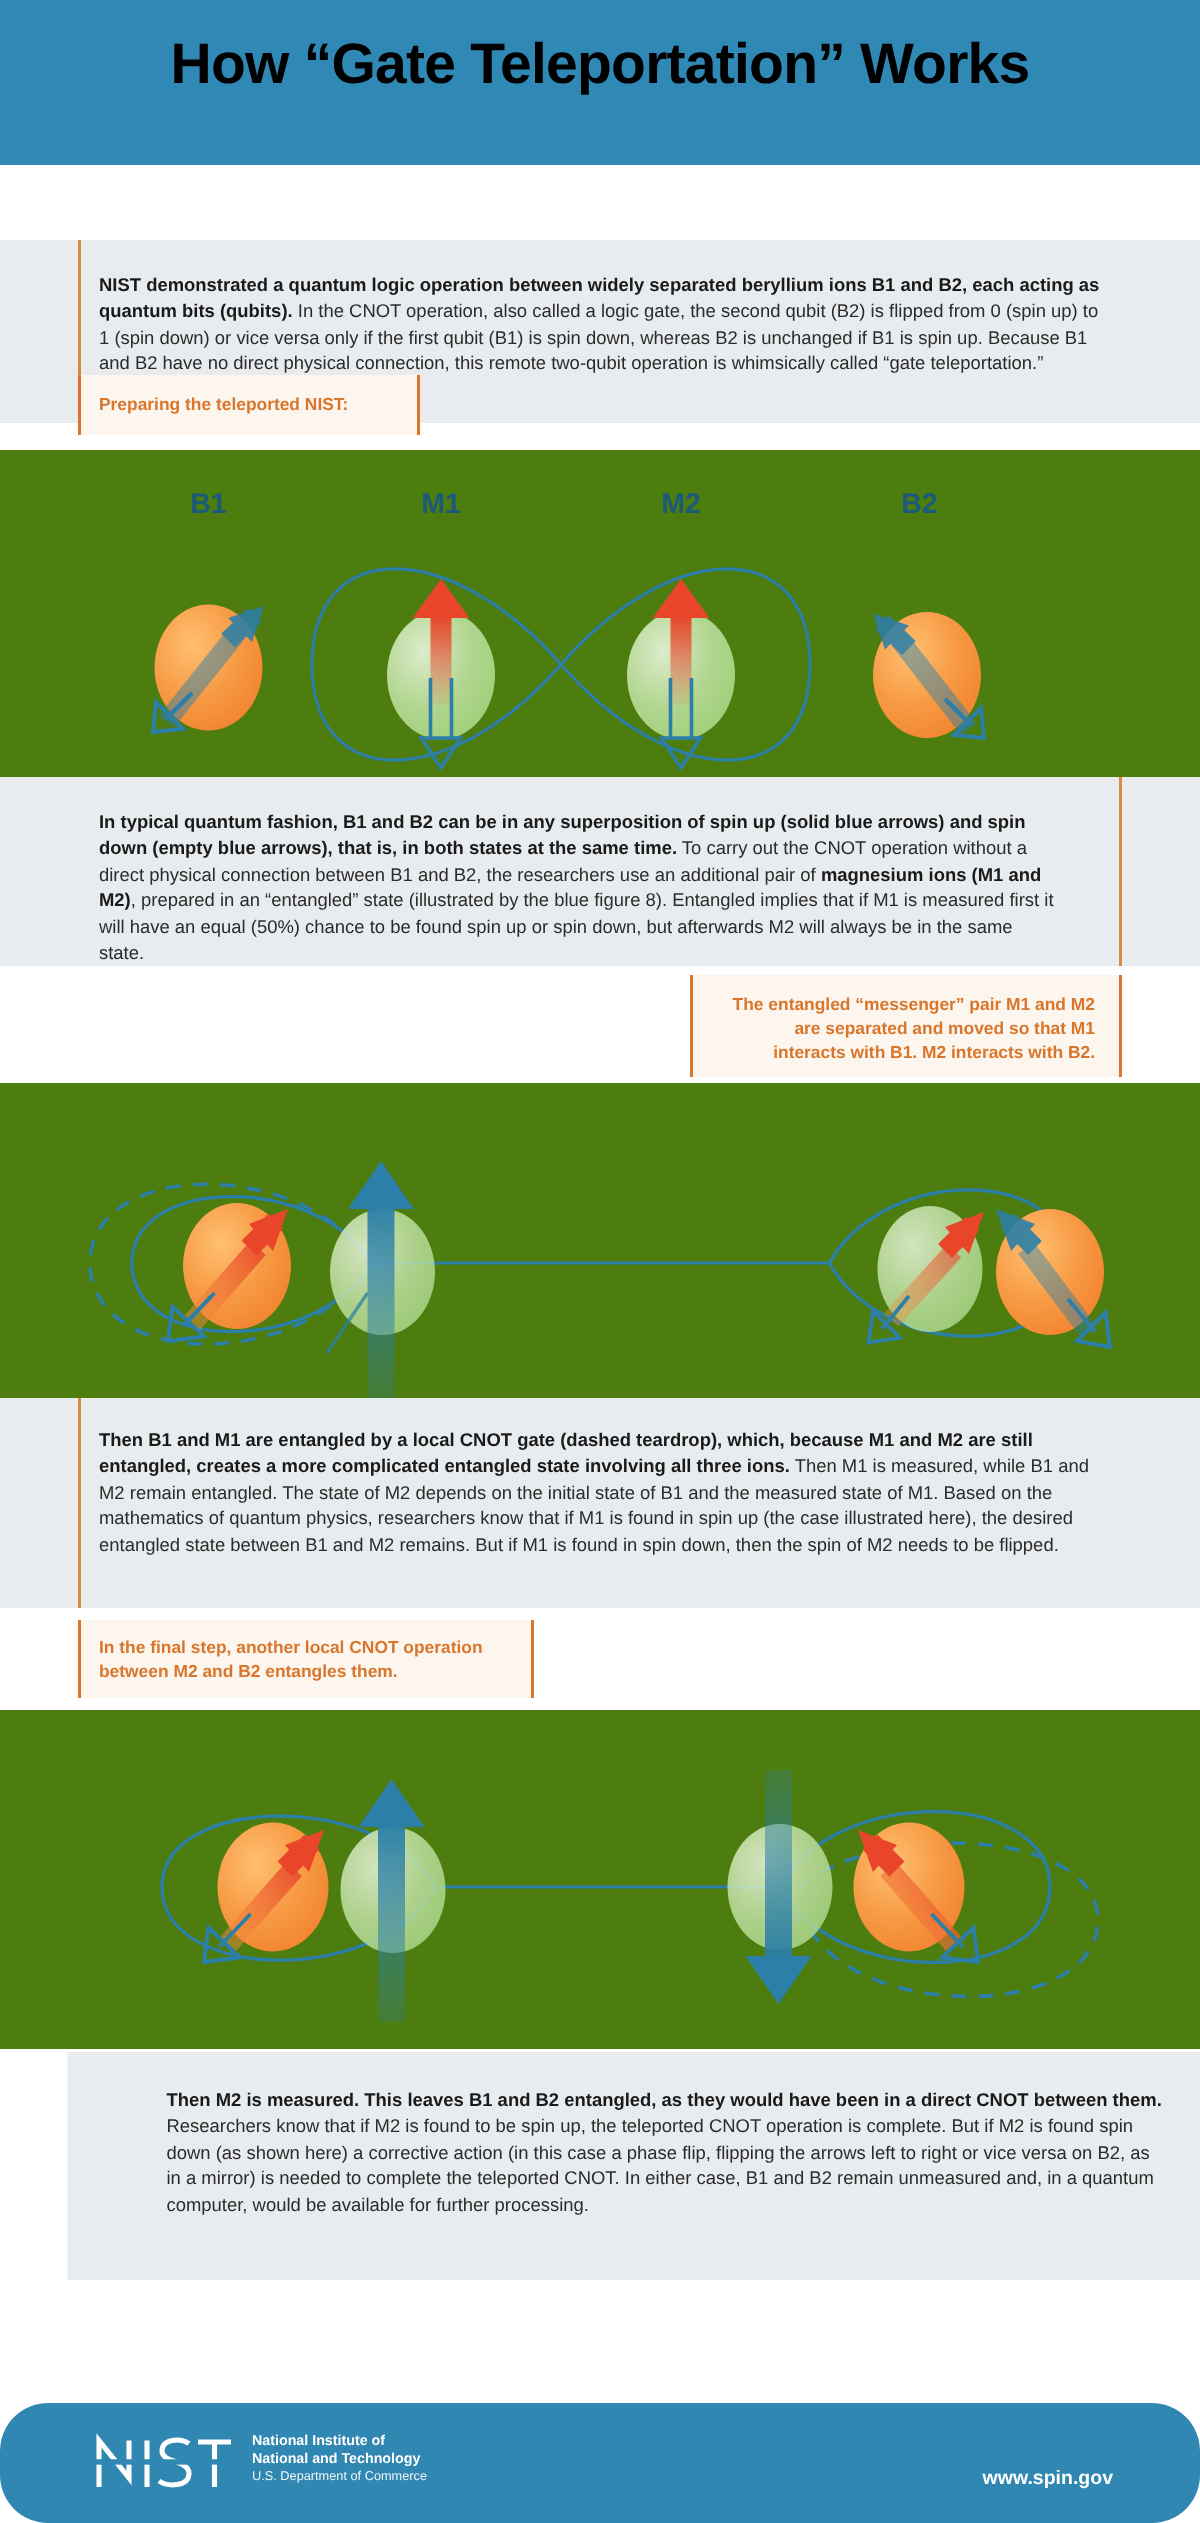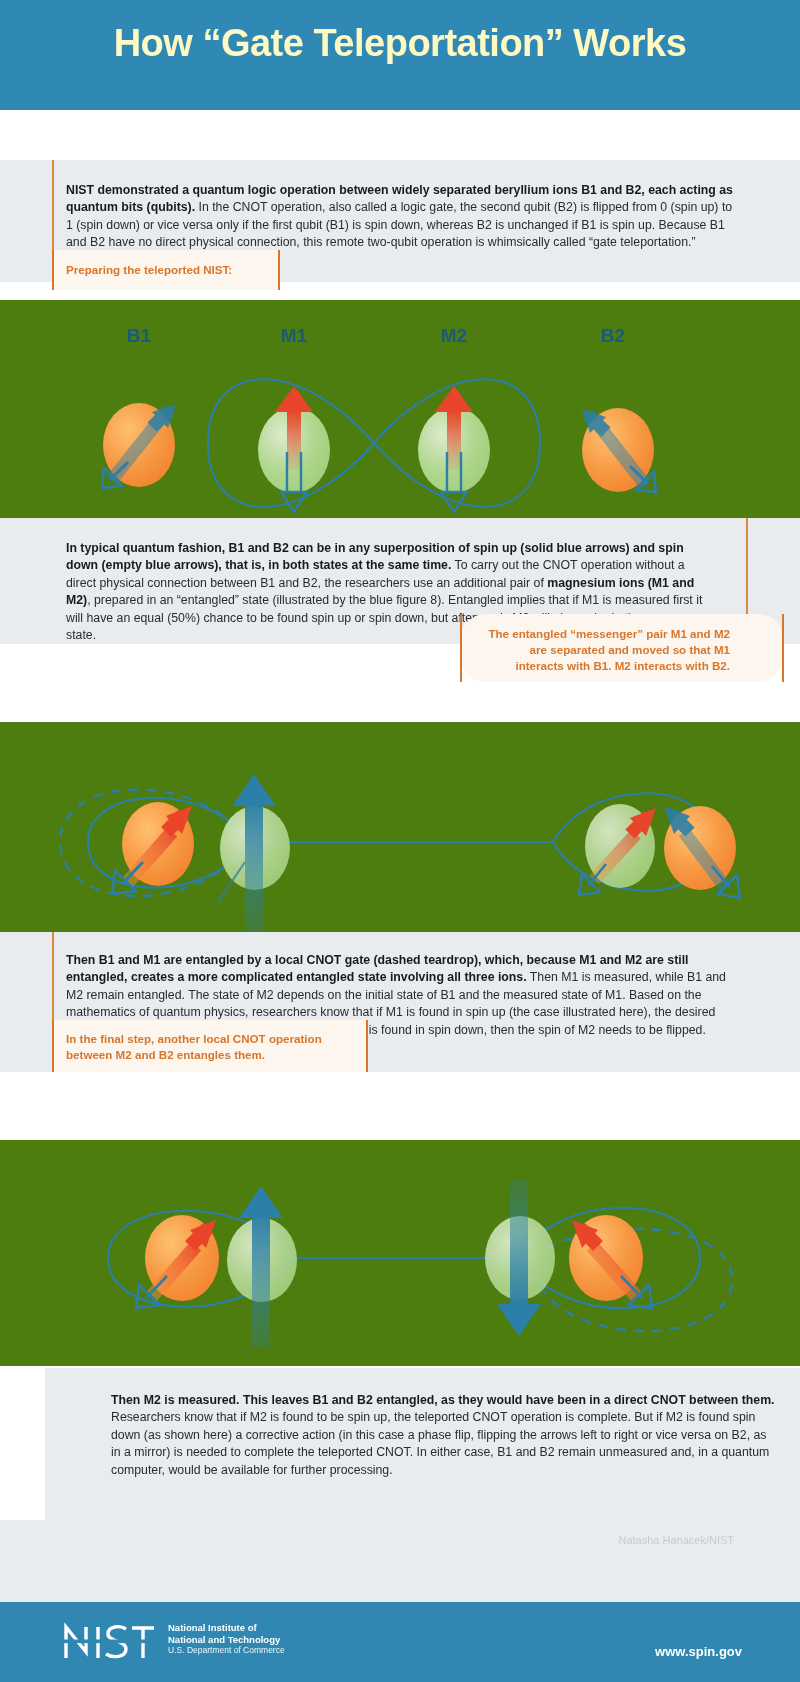--- a/index.html
+++ b/index.html
@@ -13,21 +13,21 @@
   .page{position:relative;width:800px;height:1682px;background:#ffffff;}
 
   
   .header{
     position:absolute;left:0;top:0;width:800px;height:110px;
     background:#3089b4;
   }
   .header-title{
     position:absolute;left:0;top:22px;width:800px;
     text-align:center;
-    color:#fef9c3;
+    color:#000000;
     font-size:38px;
     font-weight:bold;
     letter-spacing:-0.5px;
     font-family:"Liberation Sans", sans-serif;
   }
 
   
   .panel{
     position:absolute;left:0;width:800px;
     background:#e8ecef;
@@ -83,20 +83,21 @@
     color:#c3cdd4;
     font-size:11px;
     font-family:"Liberation Sans", sans-serif;
     text-align:right;
   }
 
   
   .footer{
     position:absolute;left:0;top:1602px;width:800px;height:80px;
     background:#2f87b2;
+    border-radius:32px;
   }
   .nist-logo{
     position:absolute;left:62px;top:20px;
   }
   .nist-sub{
     position:absolute;left:168px;top:20px;
     color:#ffffff;
     font-family:"Liberation Sans", sans-serif;
     font-size:9.5px;font-weight:bold;line-height:11.5px;
   }
@@ -212,21 +213,21 @@
         </g>
       </g>
     </svg>
   </div>
 
   <div class="panel" style="top:518px;height:126px;">
     <div class="rule-right"></div>
     <p style="left:66px;top:22px;width:640px;"><b>In typical quantum fashion, B1 and B2 can be in any superposition of spin up (solid blue arrows) and spin down (empty blue arrows), that is, in both states at the same time.</b><span> To carry out the CNOT operation without a direct physical connection between B1 and B2, the researchers use an additional pair of </span><b>magnesium ions (M1 and M2)</b><span>, prepared in an “entangled” state (illustrated by the blue figure 8). Entangled implies that if M1 is measured first it will have an equal (50%) chance to be found spin up or spin down, but afterwards M2 will always be in the same state.</span></p>
   </div>
 
-  <div class="callout" style="left:460px;top:614px;width:324px;height:68px;border-radius:26px;">
+  <div class="callout" style="left:460px;top:650px;width:288px;height:68px;">
     <div class="cl-left"></div>
     <div class="cl-right"></div>
     <div class="cl-text" style="left:20px;top:12px;width:250px;text-align:right;">The entangled “messenger” pair M1 and M2 are separated and moved so that M1 interacts with B1. M2 interacts with B2.</div>
   </div>
 
   <div class="diagram" style="top:722px;height:210px;">
     <svg width="800" height="210" viewBox="0 0 800 210" xmlns="http://www.w3.org/2000/svg">
       <defs>
         <radialGradient id="gOrange2" cx="35%" cy="32%" r="78%">
           <stop offset="0%" stop-color="#ffc070"></stop>
@@ -315,21 +316,21 @@
         </g>
       </g>
     </svg>
   </div>
 
   <div class="panel" style="top:932px;height:140px;">
     <div class="rule-left"></div>
     <p style="left:66px;top:20px;width:668px;"><b>Then B1 and M1 are entangled by a local CNOT gate (dashed teardrop), which, because M1 and M2 are still entangled, creates a more complicated entangled state involving all three ions.</b><span> Then M1 is measured, while B1 and M2 remain entangled. The state of M2 depends on the initial state of B1 and the measured state of M1. Based on the mathematics of quantum physics, researchers know that if M1 is found in spin up (the case illustrated here), the desired entangled state between B1 and M2 remains. But if M1 is found in spin down, then the spin of M2 needs to be flipped.</span></p>
   </div>
 
-  <div class="callout" style="left:52px;top:1020px;width:304px;height:52px;padding-left:12px;">
+  <div class="callout" style="left:52px;top:1080px;width:304px;height:52px;">
     <div class="cl-left"></div>
     <div class="cl-right"></div>
     <div class="cl-text" style="left:14px;top:11px;width:268px;">In the final step, another local CNOT operation between M2 and B2 entangles them.</div>
   </div>
 
   <div class="diagram" style="top:1140px;height:226px;">
     <svg width="800" height="226" viewBox="0 0 800 226" xmlns="http://www.w3.org/2000/svg">
       <defs>
         <radialGradient id="gOrange3" cx="35%" cy="32%" r="78%">
           <stop offset="0%" stop-color="#ffc070"></stop>
@@ -409,23 +410,20 @@
           </g>
         </g>
       </g>
     </svg>
   </div>
 
   <div class="panel" style="top:1368px;height:152px;margin-left:45px;">
     <p style="left:66px;top:24px;width:668px;"><b>Then M2 is measured. This leaves B1 and B2 entangled, as they would have been in a direct CNOT between them.</b><span> Researchers know that if M2 is found to be spin up, the teleported CNOT operation is complete. But if M2 is found spin down (as shown here) a corrective action (in this case a phase flip, flipping the arrows left to right or vice versa on B2, as in a mirror) is needed to complete the teleported CNOT. In either case, B1 and B2 remain unmeasured and, in a quantum computer, would be available for further processing.</span></p>
   </div>
 
-  <div class="panel" style="top:1520px;height:82px;">
-    <div class="credit" style="right:66px;top:14px;width:300px;">Natasha Hanacek/NIST</div>
-  </div>
 
   <div class="footer">
     <div class="nist-logo">
       <svg width="96" height="40" viewBox="0 0 96 40" xmlns="http://www.w3.org/2000/svg">
         <g fill="none" stroke="#ffffff" stroke-width="3.4">
           <path d="M4,36 L4,5 L24,30 L24,5"></path>
           <path d="M36,5 L36,36"></path>
           <path d="M64,7 C58,3 46,4 46,12 C46,20 64,18 64,27 C64,36 50,36 44,32"></path>
           <path d="M70,6 L92,6 M81,6 L81,36"></path>
         </g>

